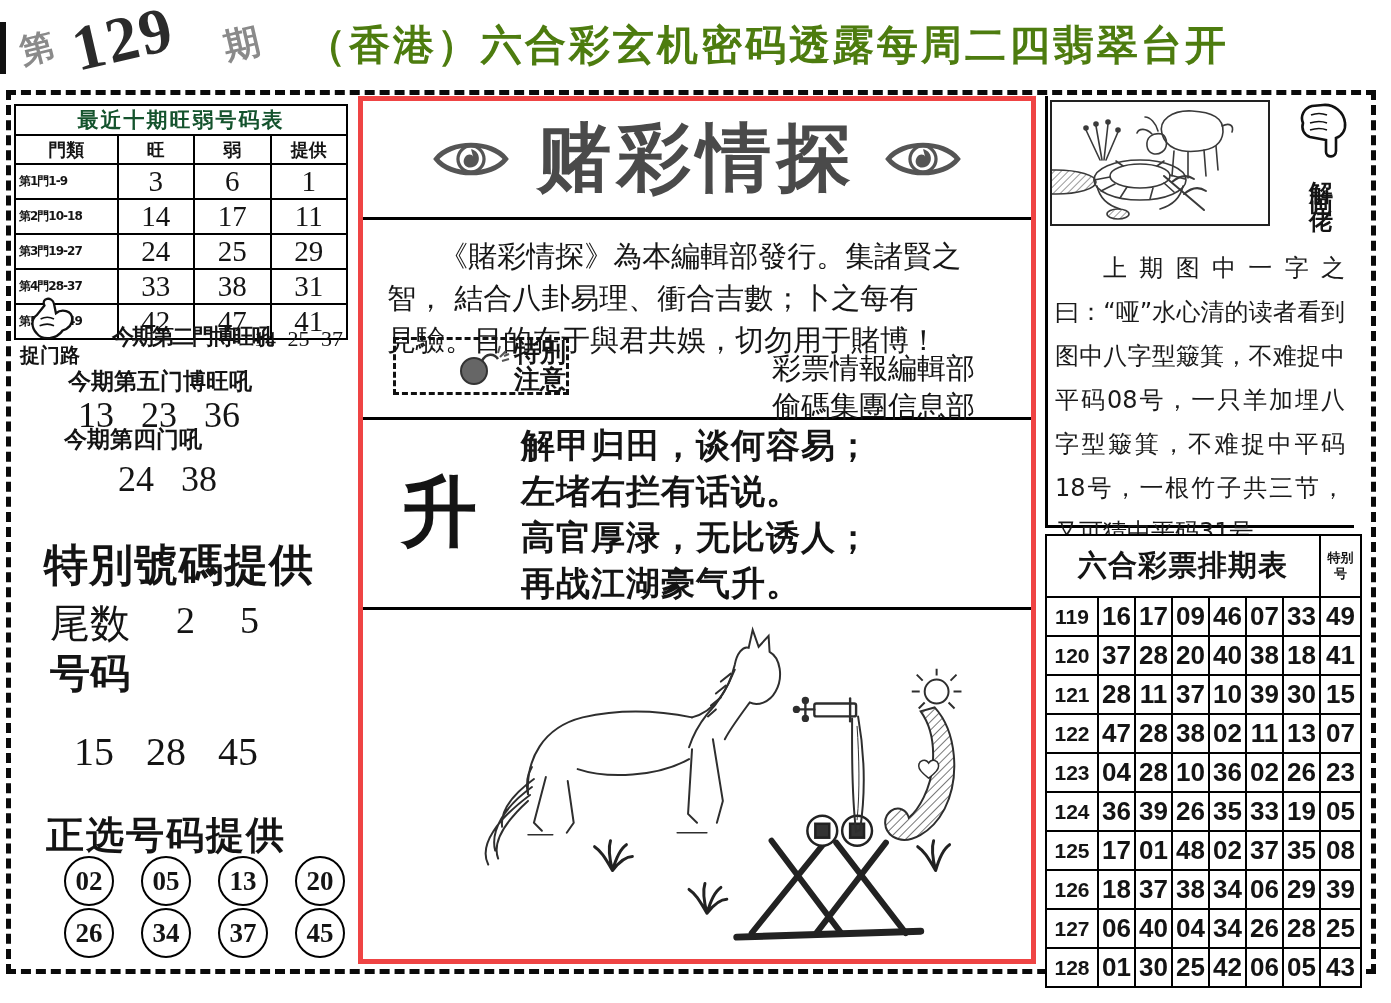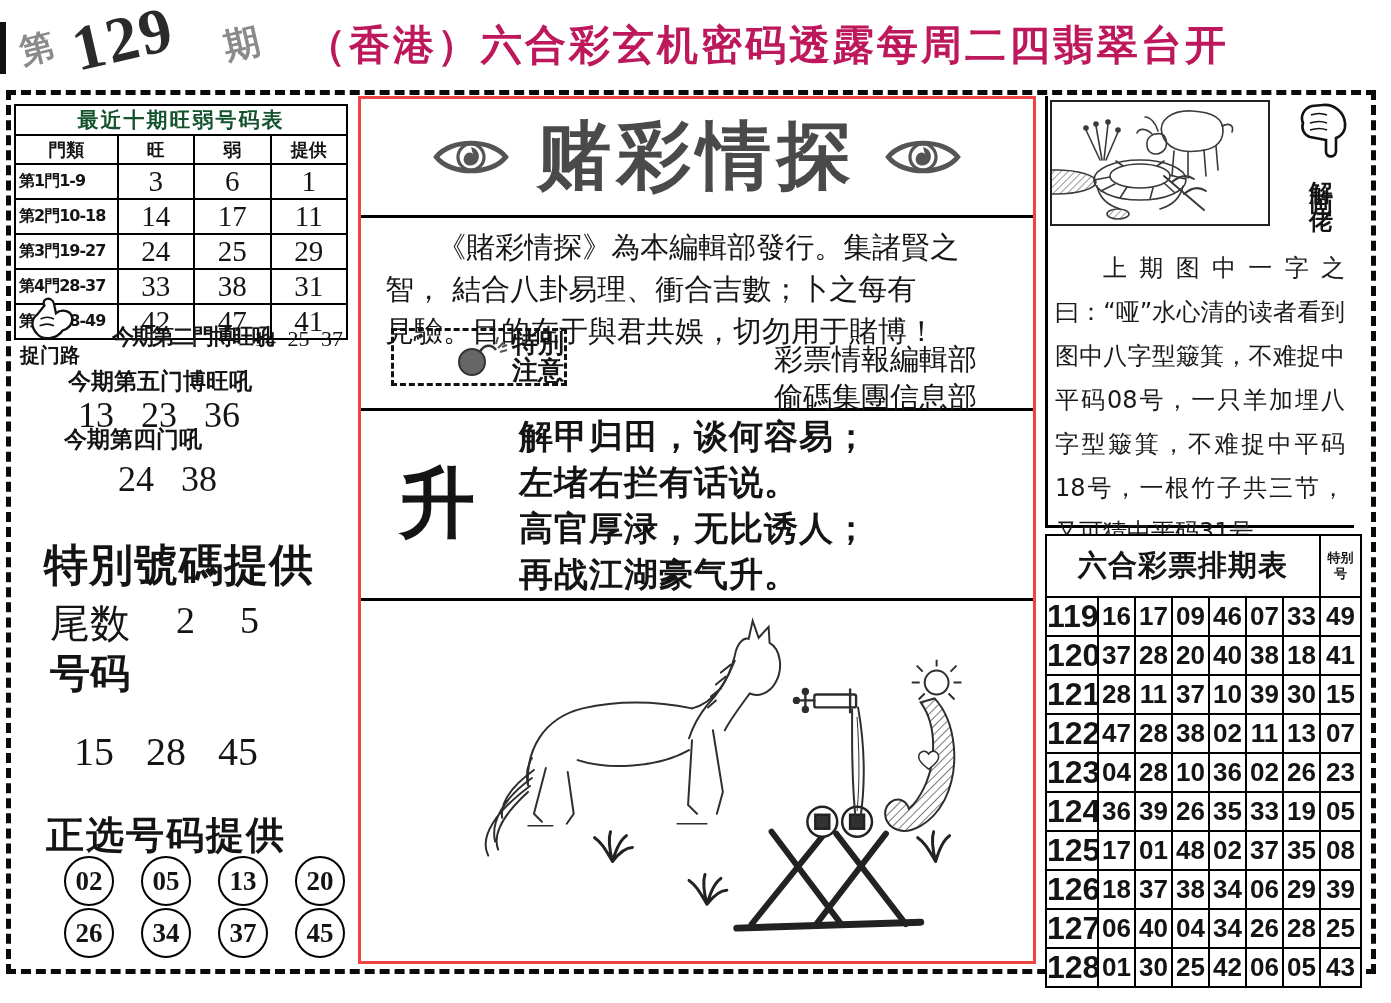--- a/index.html
+++ b/index.html
@@ -3,31 +3,31 @@
 <meta charset="utf-8">
 <style>
   html,body{margin:0;padding:0;}
   body{width:1391px;height:1003px;background:#fff;position:relative;overflow:hidden;
        font-family:"DejaVu Sans","Liberation Sans",sans-serif;color:#141414;}
   .abs{position:absolute;}
   
   #issue-prefix{left:20px;top:26px;font-size:34px;font-weight:700;color:#8a8a8a;transform:rotate(-14deg);}
   #issue-number{left:72px;top:2px;font-size:64px;font-weight:800;color:#2b2b2b;transform:rotate(-13deg);letter-spacing:2px;font-family:"Liberation Serif",serif;}
   #issue-suffix{left:224px;top:20px;font-size:36px;font-weight:700;color:#8a8a8a;transform:rotate(-13deg);}
-  #main-title{left:305px;top:18px;font-size:41px;font-weight:800;color:#be185d;letter-spacing:3px;white-space:nowrap;}
+  #main-title{left:305px;top:18px;font-size:41px;font-weight:800;color:#4d7c0f;letter-spacing:3px;white-space:nowrap;}
   #edge-artifact{left:0;top:22px;width:6px;height:52px;background:#111;}
   
   #outer-frame{left:6px;top:90px;width:1360px;height:874px;border:5px dashed #0a0a0a;}
   
   #left-panel{left:8px;top:96px;width:348px;height:868px;}
   #hotcold{left:6px;top:8px;width:334px;border-collapse:collapse;table-layout:fixed;}
   #hotcold td,#hotcold th{border:2px solid #000;padding:0;text-align:center;overflow:hidden;}
   #hotcold .t-title{font-size:21px;font-weight:700;color:#14532d;letter-spacing:2px;height:28px;border-radius:11px;}
   #hotcold th{font-size:18px;font-weight:800;height:27px;}
-  #hotcold .door{font-size:16px;font-weight:800;letter-spacing:-1px;text-align:left;padding-left:3px;}
+  #hotcold .door{font-size:12px;font-weight:800;letter-spacing:-1px;text-align:left;padding-left:3px;}
   #hotcold .val{font-family:"Liberation Serif","DejaVu Serif",serif;font-size:29px;height:27px;font-weight:400;}
   .col-door{width:102px;}.col-n{width:76px;}
   #thumb-icon{left:18px;top:200px;}
   #thumb-label{left:12px;top:246px;font-size:20px;font-weight:800;}
   #tip1-label{left:104px;top:226px;font-size:22px;font-weight:800;letter-spacing:-2px;white-space:nowrap;}
   #tip1-nums{left:246px;top:230px;font-size:22px;font-family:"Liberation Serif",serif;word-spacing:6px;white-space:nowrap;}
   #tip2-label{left:60px;top:270px;font-size:23px;font-weight:600;letter-spacing:0px;white-space:nowrap;}
   #tip2-nums{left:70px;top:298px;font-size:36px;font-family:"Liberation Serif",serif;word-spacing:18px;}
   #tip3-label{left:56px;top:328px;font-size:23px;font-weight:600;white-space:nowrap;}
   #tip3-nums{left:110px;top:362px;font-size:36px;font-family:"Liberation Serif",serif;word-spacing:18px;}
@@ -36,24 +36,24 @@
   #tail-v1{left:168px;top:502px;font-size:38px;font-family:"Liberation Serif",serif;}
   #tail-v2{left:232px;top:502px;font-size:38px;font-family:"Liberation Serif",serif;}
   #numword-label{left:42px;top:550px;font-size:40px;font-weight:600;}
   #special-nums{left:66px;top:632px;font-size:40px;font-family:"Liberation Serif",serif;word-spacing:22px;}
   #main-title-sel{left:38px;top:714px;font-size:38px;font-weight:800;letter-spacing:2px;}
   .ball{width:46px;height:46px;border:2.5px solid #000;border-radius:50%;display:flex;align-items:center;justify-content:center;
         font-family:"Liberation Serif",serif;font-weight:700;font-size:27px;}
   #ball-r1{left:56px;top:760px;display:flex;gap:27px;}
   #ball-r2{left:56px;top:812px;display:flex;gap:27px;}
   
-  #center-box{left:358px;top:96px;width:678px;height:868px;border:3px solid #ef4444;box-sizing:border-box;background:#fff;}
+  #center-box{left:358px;top:96px;width:678px;height:868px;border:5px solid #ef4444;box-sizing:border-box;background:#fff;}
   #masthead{height:119px;border-bottom:3px solid #000;display:flex;align-items:center;justify-content:center;gap:28px;box-sizing:border-box;}
   #masthead-title{font-size:74px;font-weight:900;color:#4a4a4a;letter-spacing:6px;}
-  #intro{height:193px;border-bottom:3px solid #000;box-sizing:border-box;position:relative;padding:8px 24px 0 24px;}
+  #intro{height:193px;border-bottom:3px solid #000;box-sizing:border-box;position:relative;padding:8px 24px 0 24px;margin-top:7px;}
   .intro-line{font-size:29px;line-height:42px;color:#161616;white-space:nowrap;}
   .indent{text-indent:1.8em;}
   #notice-box{position:absolute;left:30px;bottom:22px;width:176px;height:58px;border:3px dashed #111;display:flex;align-items:center;gap:4px;padding-left:4px;box-sizing:border-box;justify-content:flex-end;}
   .notice-txt{font-size:26px;font-weight:800;line-height:27px;}
   #sig-wrap{position:absolute;right:56px;top:122px;text-align:center;}
   .sig{font-size:29px;line-height:38px;}
   #poem{height:190px;border-bottom:3px solid #000;box-sizing:border-box;display:flex;align-items:center;}
   #poem-char{font-size:76px;font-weight:900;margin:0 44px 0 38px;}
   .poem-line{font-size:34px;font-weight:800;line-height:46px;letter-spacing:1px;white-space:nowrap;}
   #scene{height:355px;display:flex;align-items:flex-start;justify-content:center;}
@@ -61,21 +61,21 @@
   #right-panel{left:1045px;top:96px;width:327px;height:868px;}
   #analysis-box{left:0;top:0;width:309px;height:432px;border-left:3px solid #000;border-bottom:3px solid #000;box-sizing:border-box;}
   #picture-box{left:5px;top:4px;width:220px;height:126px;border:2px solid #222;box-sizing:border-box;background:#fff;overflow:hidden;}
   #finger-icon{left:252px;top:6px;}
   #picture-caption{left:260px;top:66px;font-size:24px;font-weight:800;writing-mode:vertical-rl;letter-spacing:14px;}
   #analysis-text{left:10px;top:150px;width:290px;font-size:24px;line-height:44px;text-indent:2em;text-align:justify;color:#1a1a1a;}
   #schedule{left:0;top:438px;width:282px;border-collapse:collapse;table-layout:fixed;background:#fff;}
   #schedule td{border:2.5px solid #000;padding:0;text-align:center;overflow:hidden;}
   #schedule .s-title{font-size:29px;font-weight:900;letter-spacing:1px;height:60px;}
   #schedule .s-spec-h{font-size:13px;font-weight:800;line-height:16px;word-break:break-all;padding:12px 3px;}
-  #schedule .period{font-size:32px;font-weight:800;height:37px;font-family:"Liberation Sans",sans-serif;}
+  #schedule .period{font-size:21px;font-weight:800;height:37px;font-family:"Liberation Sans",sans-serif;}
   #schedule .n{font-size:26px;font-weight:800;font-family:"Liberation Sans",sans-serif;}
   .cp{width:52px;}.cn{width:37px;}.cs{width:41px;}
 </style>
 </head>
 <body>
 
 <div class="abs" id="edge-artifact"></div>
 <div class="abs" id="issue-prefix">第</div>
 <div class="abs" id="issue-number">129</div>
 <div class="abs" id="issue-suffix">期</div>

